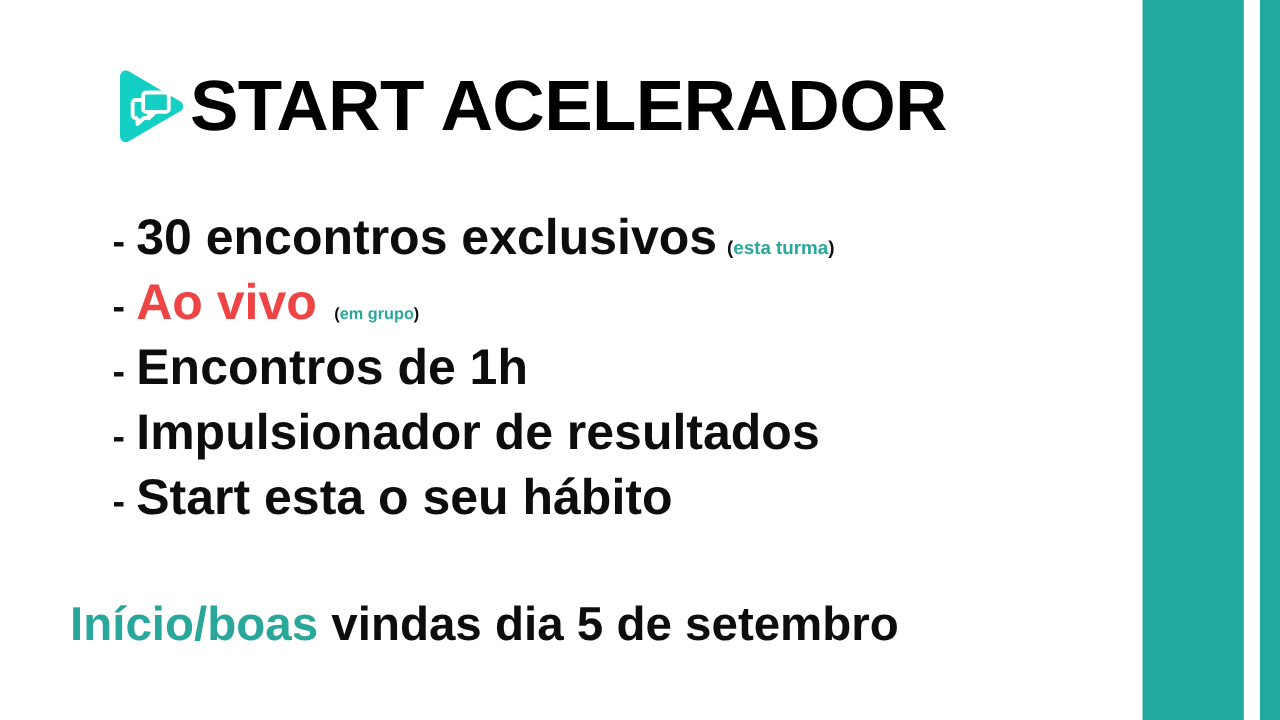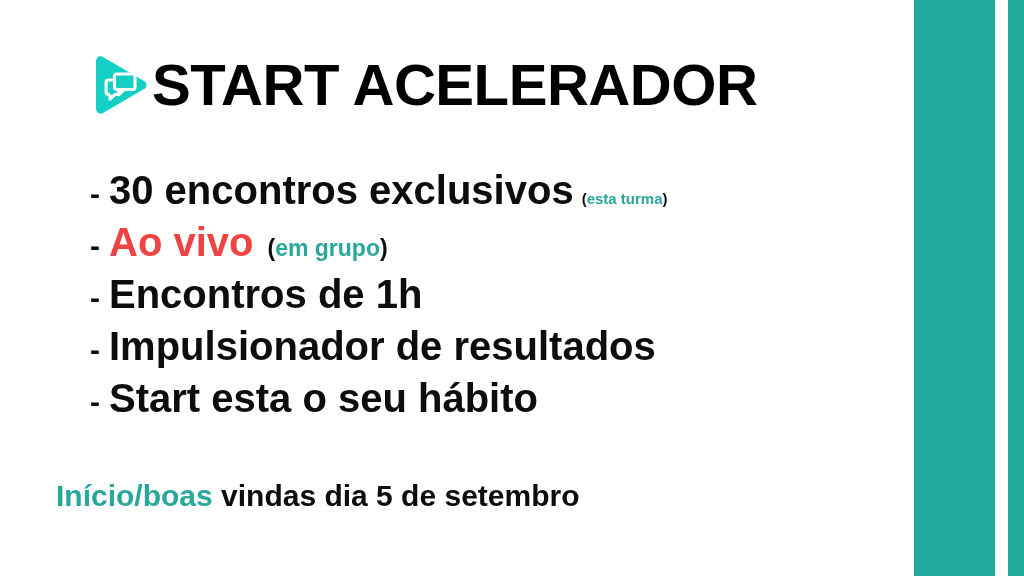--- a/index.html
+++ b/index.html
@@ -88,33 +88,33 @@
     color: #ef4444;
   }
   .paren {
     font-size: 15px;
     font-weight: 700;
     color: #0d0d0d;
     line-height: 1;
     margin-left: 8px;
   }
   .paren.small {
-    font-size: 23px;
+    font-size: 13px;
     margin-left: 14px;
   }
   .paren .inner {
     color: #2aa79b;
   }
 
   
   .footer-line {
     position: absolute;
     left: 56px;
     top: 481px;
-    font-size: 30px;
+    font-size: 38px;
     font-weight: 700;
     line-height: 1;
     white-space: nowrap;
     color: #0d0d0d;
   }
   .footer-line .teal {
     color: #2aa79b;
   }
 </style>
 </head>

